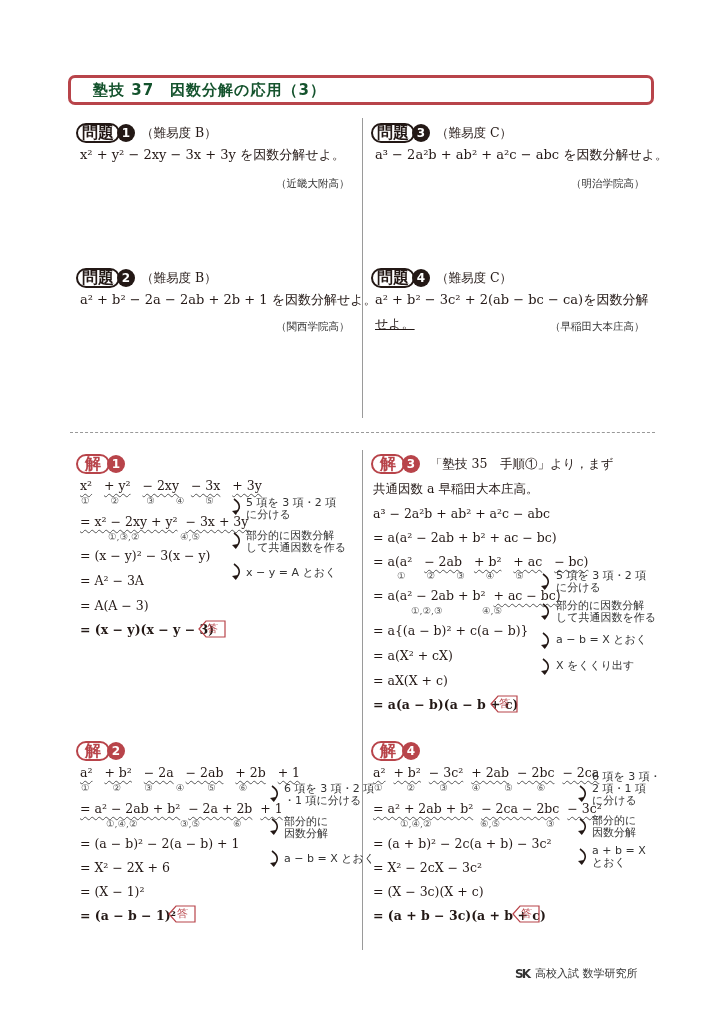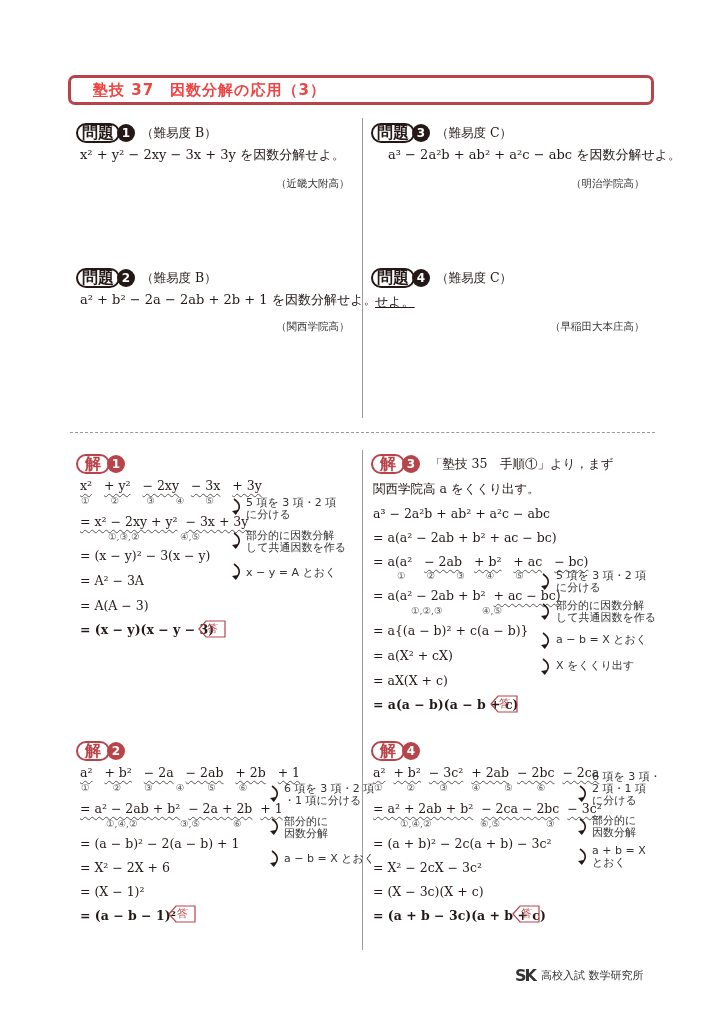--- a/index.html
+++ b/index.html
@@ -5,21 +5,21 @@
   * { box-sizing: border-box; margin: 0; padding: 0; }
   html, body { width: 725px; height: 1024px; background: #ffffff; overflow: hidden; }
   body { position: relative; font-family: "DejaVu Serif", "Liberation Serif", serif; color: #231815; }
   .abs { position: absolute; }
   .title-box {
     position: absolute; left: 68px; top: 75px; width: 586px; height: 30px;
     border: 3px solid #b8444a; border-radius: 7px; background: #fff;
   }
   .title-text {
     position: absolute; left: 22px; top: 3px; font-family: "DejaVu Sans", sans-serif;
-    font-weight: bold; font-size: 15px; color: #ef4444; letter-spacing: 1px; white-space: pre;
+    font-weight: bold; font-size: 15px; color: #14532d; letter-spacing: 1px; white-space: pre;
   }
   .vdiv { position: absolute; left: 362px; top: 118px; width: 0; height: 300px; border-left: 1px solid #9a9a9a; }
   .vdiv2 { position: absolute; left: 362px; top: 450px; width: 0; height: 500px; border-left: 1px solid #9a9a9a; }
   .hdash { position: absolute; left: 70px; top: 432px; width: 585px; height: 0; border-top: 1px dashed #999; }
   .badge { display: inline-flex; align-items: center; }
   .pill {
     display: inline-block; font-family: "DejaVu Sans", sans-serif; font-size: 16px; font-weight: bold;
     border: 2px solid #231815; border-radius: 10px; padding: 0 4px; line-height: 16px; height: 20px;
   }
   .num {
@@ -39,21 +39,21 @@
   .note { position: absolute; font-family: "DejaVu Sans", sans-serif; font-size: 11px; color: #333; line-height: 12px; white-space: pre; }
   .arrow { position: absolute; width: 12px; height: 18px; }
   .ans-tag {
     position: absolute; height: 18px; width: 28px;
   }
   .ans-tag span {
     position: absolute; left: 9px; top: 1px; font-family: "DejaVu Sans", sans-serif;
     font-size: 11px; color: #b8444a;
   }
   .footer { position: absolute; left: 515px; top: 966px; display: flex; align-items: center; gap: 6px; }
-  .footer-logo { font-family: "DejaVu Sans", sans-serif; font-weight: bold; font-size: 16px; color: #333; letter-spacing: -2px; }
+  .footer-logo { font-family: "DejaVu Sans", sans-serif; font-weight: bold; font-size: 12px; color: #333; letter-spacing: -2px; }
   .footer-text { font-family: "DejaVu Serif", serif; font-size: 11px; color: #333; }
 </style>
 </head>
 <body>
 
 <div class="title-box">
   <div class="title-text">塾技 37　因数分解の応用（3）</div>
 </div>
 
 <div class="vdiv"></div>
@@ -69,40 +69,41 @@
   <div class="q-body" style="margin-top:2px;margin-left:4px;">x² + y² − 2xy − 3x + 3y を因数分解せよ。</div>
 </div>
 <div class="abs src" style="left:276px;top:177px;">（近畿大附高）</div>
 
 <div class="abs" style="left:371px;top:123px;">
   <div class="badge">
       <span class="pill">問題</span>
       <span class="num">3</span>
       <span class="diff">（難易度 C）</span>
     </div>
-  <div class="q-body" style="margin-top:2px;margin-left:17px;">a³ − 2a²b + ab² + a²c − abc を因数分解せよ。</div>
+  <div class="q-body" style="margin-top:2px;margin-left:4px;">a³ − 2a²b + ab² + a²c − abc を因数分解せよ。</div>
 </div>
 <div class="abs src" style="left:571px;top:177px;">（明治学院高）</div>
 
 <div class="abs" style="left:76px;top:268px;">
   <div class="badge">
       <span class="pill">問題</span>
       <span class="num">2</span>
       <span class="diff">（難易度 B）</span>
     </div>
   <div class="q-body" style="margin-top:2px;margin-left:4px;">a² + b² − 2a − 2ab + 2b + 1 を因数分解せよ。</div>
 </div>
 <div class="abs src" style="left:276px;top:320px;">（関西学院高）</div>
 
 <div class="abs" style="left:371px;top:268px;">
   <div class="badge">
       <span class="pill">問題</span>
       <span class="num">4</span>
       <span class="diff">（難易度 C）</span>
     </div>
+  <div class="q-body" style="margin-top:2px;margin-left:4px;">a² + b² − 3c² + 2(ab − bc − ca)を因数分解</div>
   <div class="q-body" style="margin-top:4px;margin-left:4px;text-decoration:underline;">せよ。</div>
 </div>
 <div class="abs src" style="left:550px;top:320px;">（早稲田大本庄高）</div>
 
 <div class="abs badge" style="left:76px;top:454px;">
   <span class="pill red">解</span>
     <span class="num red">1</span>
 </div>
 <div class="line" style="left:80px;top:478px;">
   <span class="wavy">x²</span>&nbsp;&nbsp;
@@ -143,21 +144,21 @@
     <path d="M2 1 Q12 8 3 16" fill="none" stroke="#231815" stroke-width="1.6"></path>
     <path d="M0 13 L4 17 L6 12 Z" fill="#231815"></path>
   </svg>
 <div class="note" style="left:246px;top:567px;">x − y = A とおく</div>
 
 <div class="abs badge" style="left:371px;top:454px;">
   <span class="pill red">解</span>
     <span class="num red">3</span>
   <span class="diff" style="margin-left:10px">「塾技 35　手順①」より，まず</span>
 </div>
-<div class="line" style="left:373px;top:481px;">関西学院高 a をくくり出す。</div>
+<div class="line" style="left:373px;top:481px;">共通因数 a 早稲田大本庄高。</div>
 <div class="line" style="left:373px;top:506px;">a³ − 2a²b + ab² + a²c − abc</div>
 <div class="line" style="left:373px;top:530px;">= a(a² − 2ab + b² + ac − bc)</div>
 <div class="line" style="left:373px;top:554px;">
   <span>= a(a²</span>&nbsp;&nbsp;
   <span class="wavy">− 2ab</span>&nbsp;&nbsp;
   <span class="wavy">+ b²</span>&nbsp;&nbsp;
   <span class="wavy">+ ac</span>&nbsp;&nbsp;
   <span class="wavy">− bc)</span>
 </div>
 <div class="circ" style="left:397px;top:570px;word-spacing:18px;">

